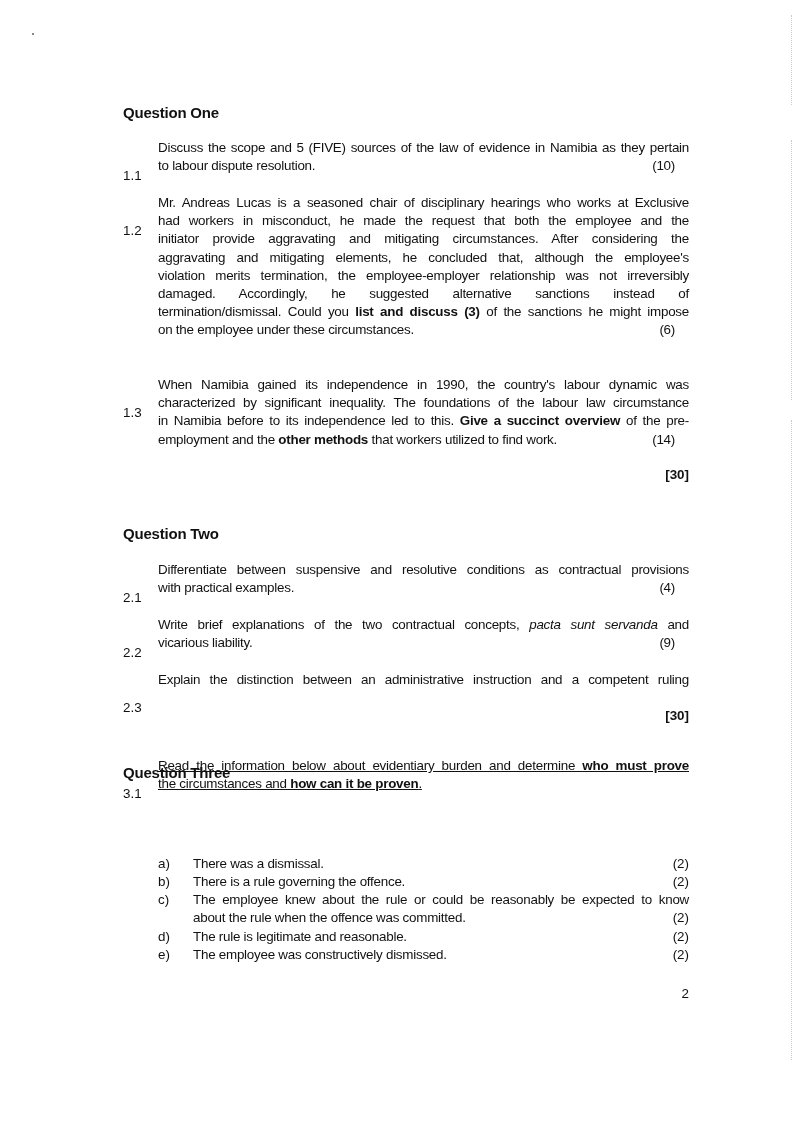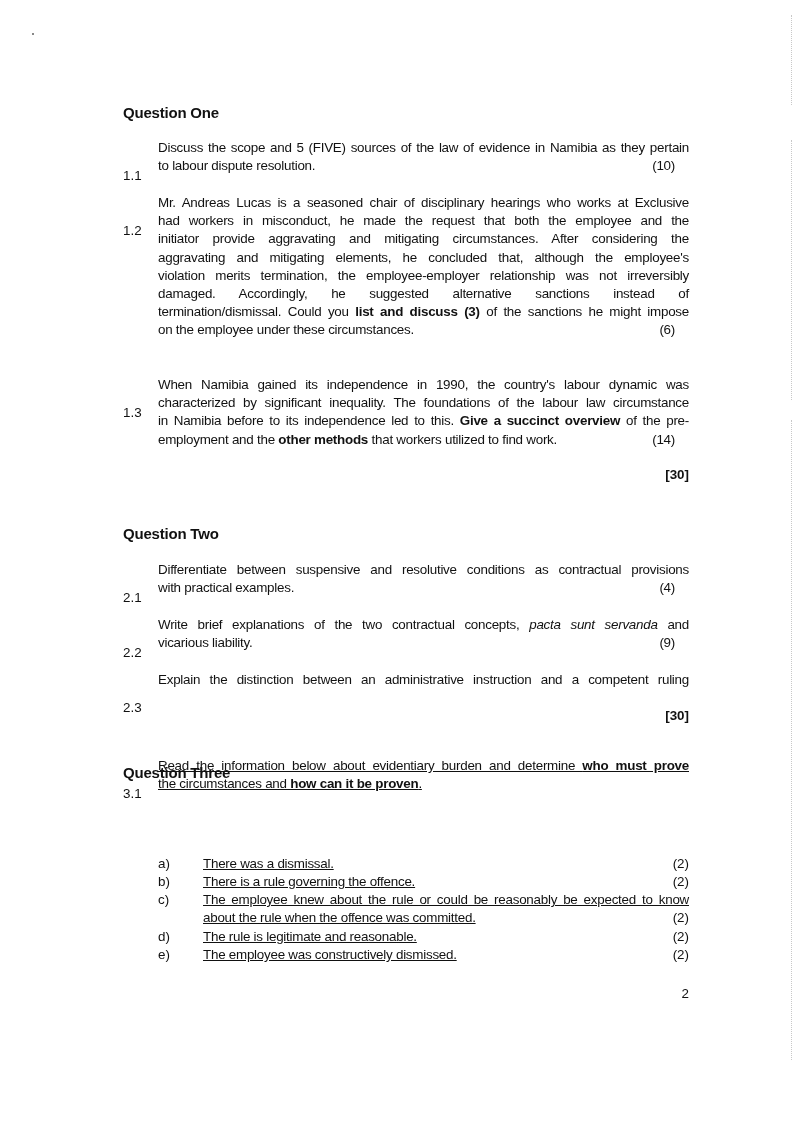--- a/index.html
+++ b/index.html
@@ -14,21 +14,21 @@
   .body { margin-left: 35px; text-align: justify; text-align-last: left; letter-spacing: -0.25px; }
   .marks { position: absolute; right: 14px; }
   .total { position: absolute; right: 0; font-weight: bold; }
   .line { display: block; position: relative; }
   .line.just { text-align: justify; text-align-last: justify; }
   b { font-weight: bold; }
   i { }
   u.dotted { text-decoration: underline; text-decoration-thickness: 1px; font-weight: bold; }
   .sub { position: absolute; left: 35px; width: 531px; line-height: 18.2px; }
   .sub .lbl { position: absolute; left: 0; }
-  .sub .txt { margin-left: 45px; letter-spacing: -0.25px; text-decoration: underline; }
+  .sub .txt { margin-left: 35px; letter-spacing: -0.25px; }
   .sub .mk { position: absolute; right: 0; top: 0; }
   .pageno { position: absolute; right: 0; }
 </style>
 </head>
 <body>
 
 <div class="speck" style="left:32px;top:33px;"></div>
 <div class="edge-dots" style="top:15px;height:90px;"></div>
 <div class="edge-dots" style="top:140px;height:260px;"></div>
 <div class="edge-dots" style="top:420px;height:640px;"></div>

